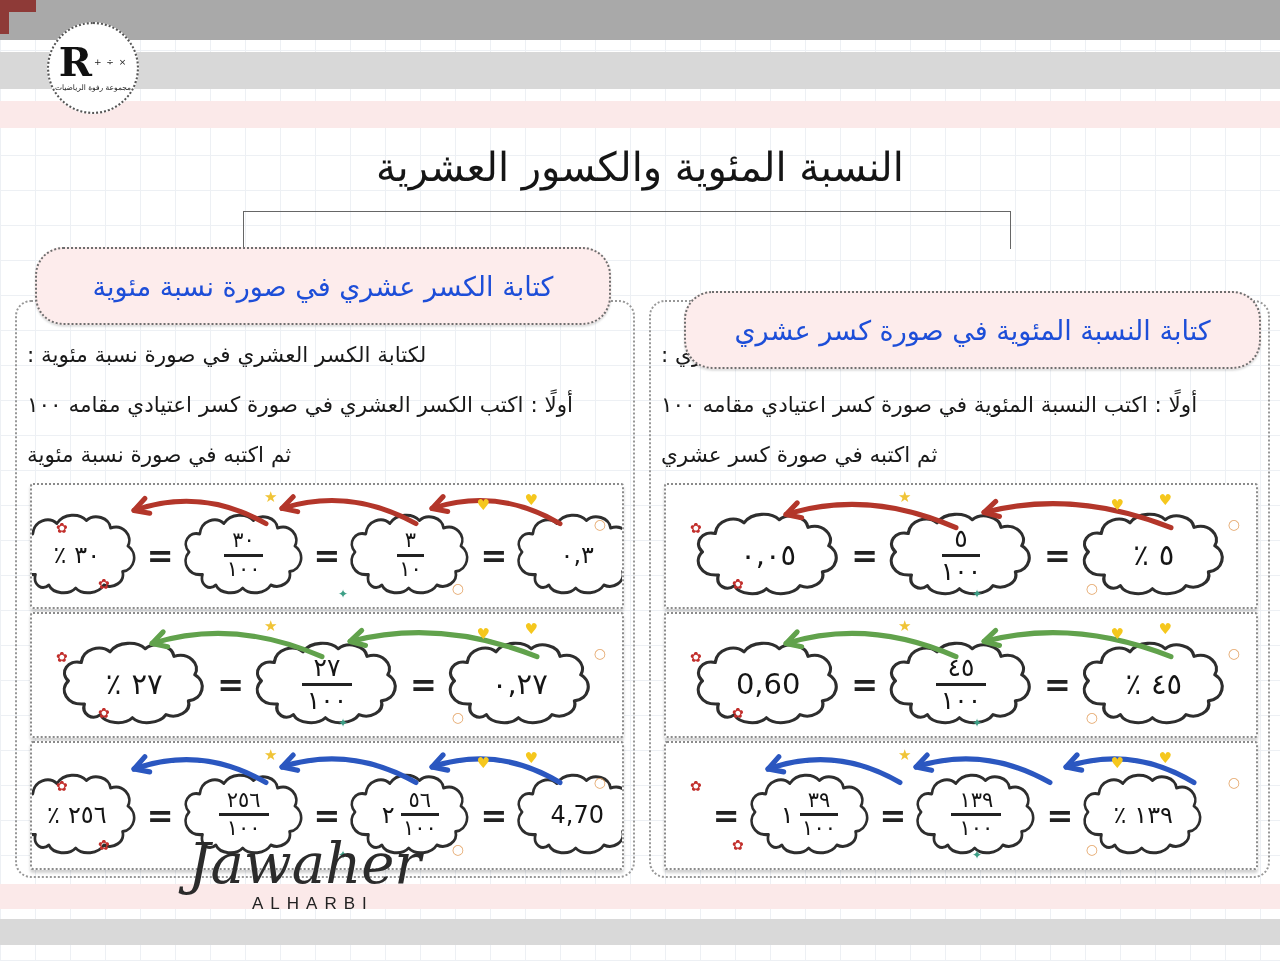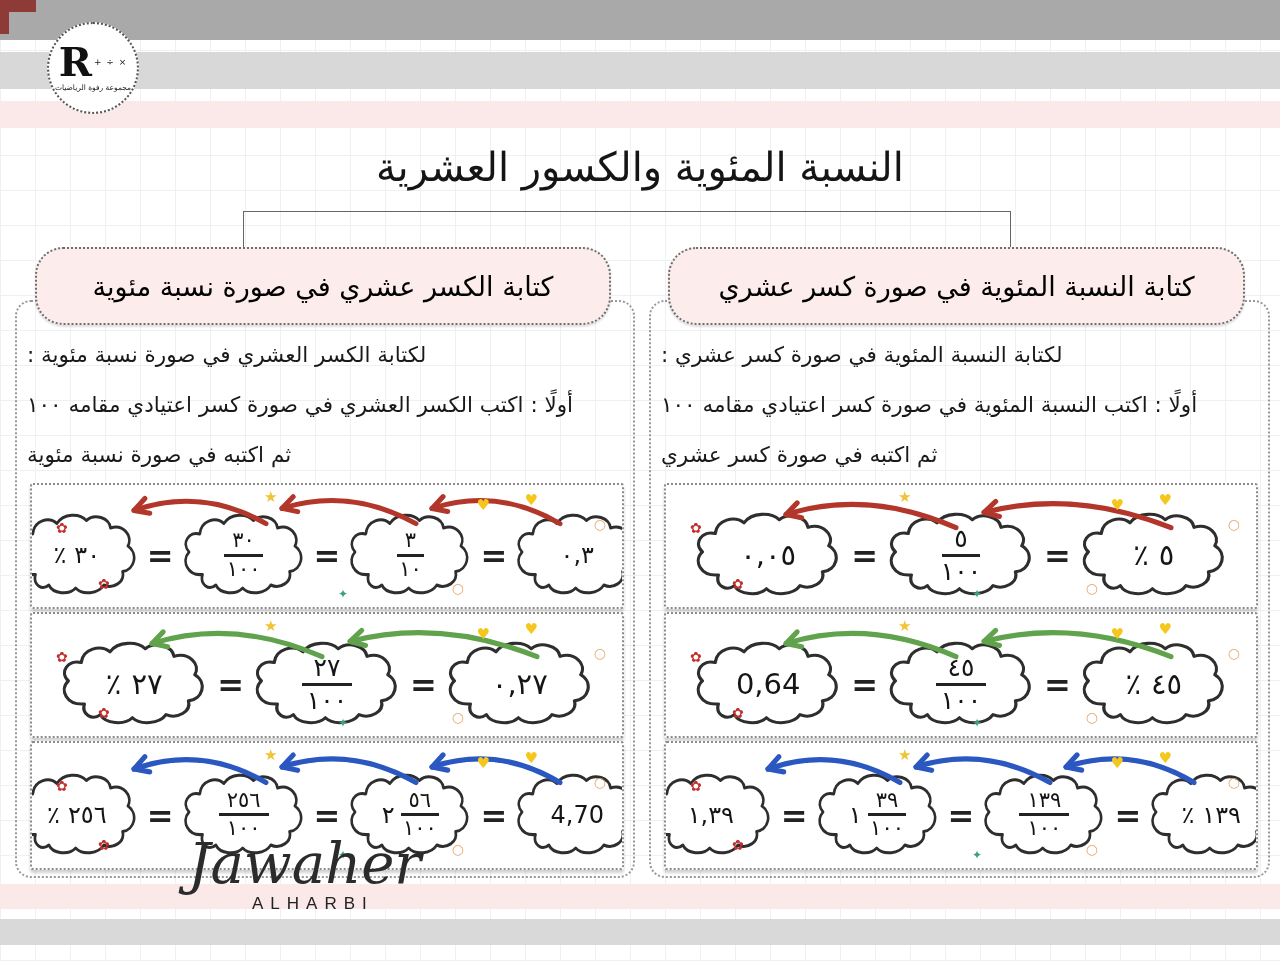--- a/index.html
+++ b/index.html
@@ -28,23 +28,23 @@
   .logo-text{font-size:7.5px;color:#222;margin-top:3px;direction:rtl;}
   
   .title{position:absolute;top:144px;left:0;width:100%;text-align:center;direction:rtl;
     font-size:40px;color:#151515;z-index:2;font-family:"DejaVu Serif","Liberation Serif",serif;}
   .bracket-h{position:absolute;left:243px;top:211px;width:768px;border-top:1.5px solid #666;z-index:2;}
   .bracket-v{position:absolute;top:211px;width:0;height:38px;border-left:1.5px solid #666;z-index:2;}
   .bv-left{left:243px;} .bv-right{left:1010px;}
   
   .pill{position:absolute;top:247px;height:74px;background:#fdecec;border:2px dotted #6e6e6e;
     border-radius:28px;z-index:6;display:flex;align-items:center;justify-content:center;
-    direction:rtl;font-size:27px;color:#000000;box-shadow:0 2px 2px rgba(0,0,0,0.12);}
+    direction:rtl;font-size:27px;color:#1d4ed8;box-shadow:0 2px 2px rgba(0,0,0,0.12);}
   .pill-left{left:35px;width:572px;}
-  .pill-right{left:668px;width:573px;}
+  .pill-right{left:684px;width:573px;margin-top:44px;}
   
   .column{position:absolute;top:300px;height:574px;border:2px dotted #979797;border-radius:16px;z-index:3;}
   .col-pos-left{left:15px;width:616px;}
   .col-pos-right{left:649px;width:617px;}
   .instructions{margin-top:40px;direction:rtl;text-align:left;}
   .instructions p{margin:0 10px 23px 10px;font-size:21.5px;color:#191919;line-height:1.25;}
   
   .example-box{position:absolute;left:13px;width:590px;background:#fff;border:2px dotted #8a8a8a;
     border-radius:3px;box-shadow:0 3px 3px rgba(0,0,0,0.18);overflow:hidden;}
   .row-a{top:181px;height:122px;}
@@ -194,21 +194,21 @@
                 <span class="num">٤٥</span>
                 <span class="den">١٠٠</span>
               </span>
             </div>
           </div>
           <span class="eq-sign">=</span>
           <div class="cloud">
             <svg viewBox="0 0 200 120" preserveAspectRatio="none" class="cloud-shape">
               <path d="M 38 86 C 16 88 6 68 18 56 C 6 44 18 28 34 32 C 36 14 58 8 70 18 C 80 4 104 4 114 14 C 126 4 148 10 150 24 C 168 18 184 34 176 48 C 192 58 186 80 168 82 C 172 96 154 106 140 100 C 132 112 108 114 98 104 C 88 114 64 112 58 100 C 48 108 34 100 38 86 Z"></path>
             </svg>
-            <div class="cloud-content" dir="ltr">0,64</div>
+            <div class="cloud-content" dir="ltr">0,60</div>
           </div>
         </div>
         <span class="deco d-heart d1">♥</span>
         <span class="deco d-heart d2">♥</span>
         <span class="deco d-ring d3">○</span>
         <span class="deco d-ring d4">○</span>
         <span class="deco d-flower d5">✿</span>
         <span class="deco d-flower d6">✿</span>
         <span class="deco d-star d7">★</span>
         <span class="deco d-star2 d8">✦</span>
@@ -251,26 +251,20 @@
             </svg>
             <div class="cloud-content" dir="ltr">
               <span class="whole">١</span>
               <span class="frac">
                 <span class="num">٣٩</span>
                 <span class="den">١٠٠</span>
               </span>
             </div>
           </div>
           <span class="eq-sign">=</span>
-          <div class="cloud">
-            <svg viewBox="0 0 200 120" preserveAspectRatio="none" class="cloud-shape">
-              <path d="M 38 86 C 16 88 6 68 18 56 C 6 44 18 28 34 32 C 36 14 58 8 70 18 C 80 4 104 4 114 14 C 126 4 148 10 150 24 C 168 18 184 34 176 48 C 192 58 186 80 168 82 C 172 96 154 106 140 100 C 132 112 108 114 98 104 C 88 114 64 112 58 100 C 48 108 34 100 38 86 Z"></path>
-            </svg>
-            <div class="cloud-content" dir="ltr">١,٣٩</div>
-          </div>
         </div>
         <span class="deco d-heart d1">♥</span>
         <span class="deco d-heart d2">♥</span>
         <span class="deco d-ring d3">○</span>
         <span class="deco d-ring d4">○</span>
         <span class="deco d-flower d5">✿</span>
         <span class="deco d-flower d6">✿</span>
         <span class="deco d-star d7">★</span>
         <span class="deco d-star2 d8">✦</span>
       </div>

